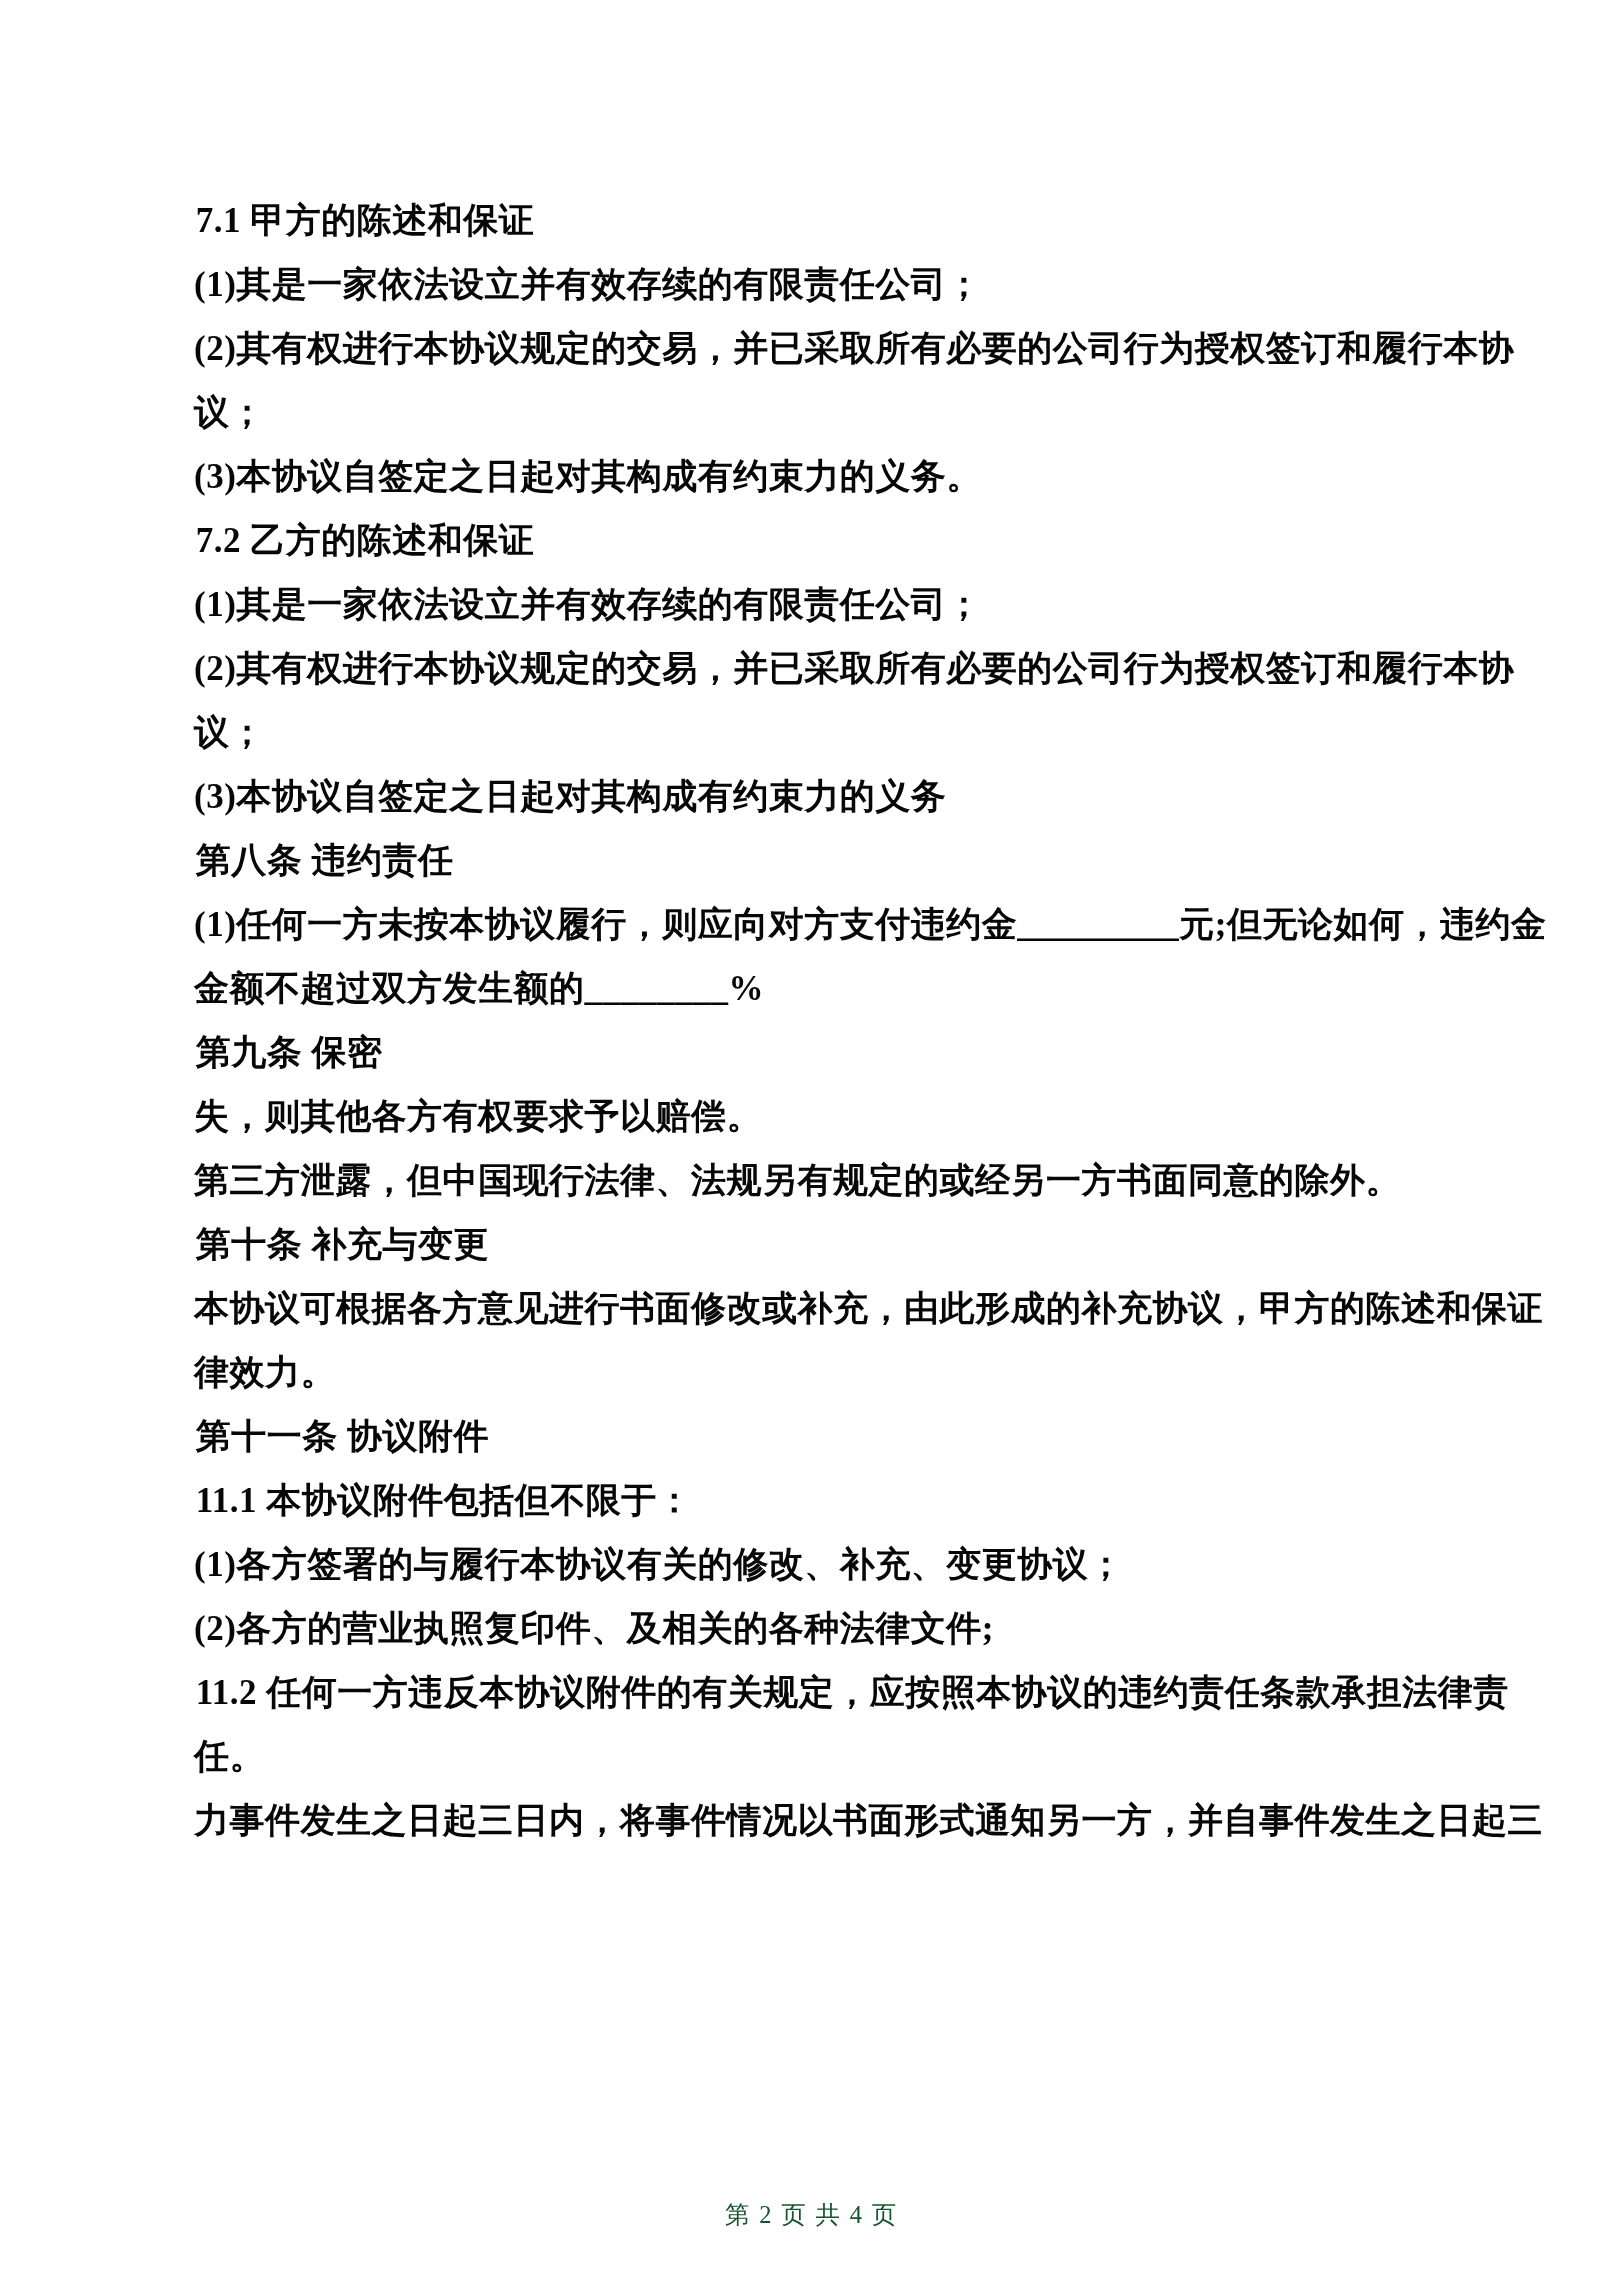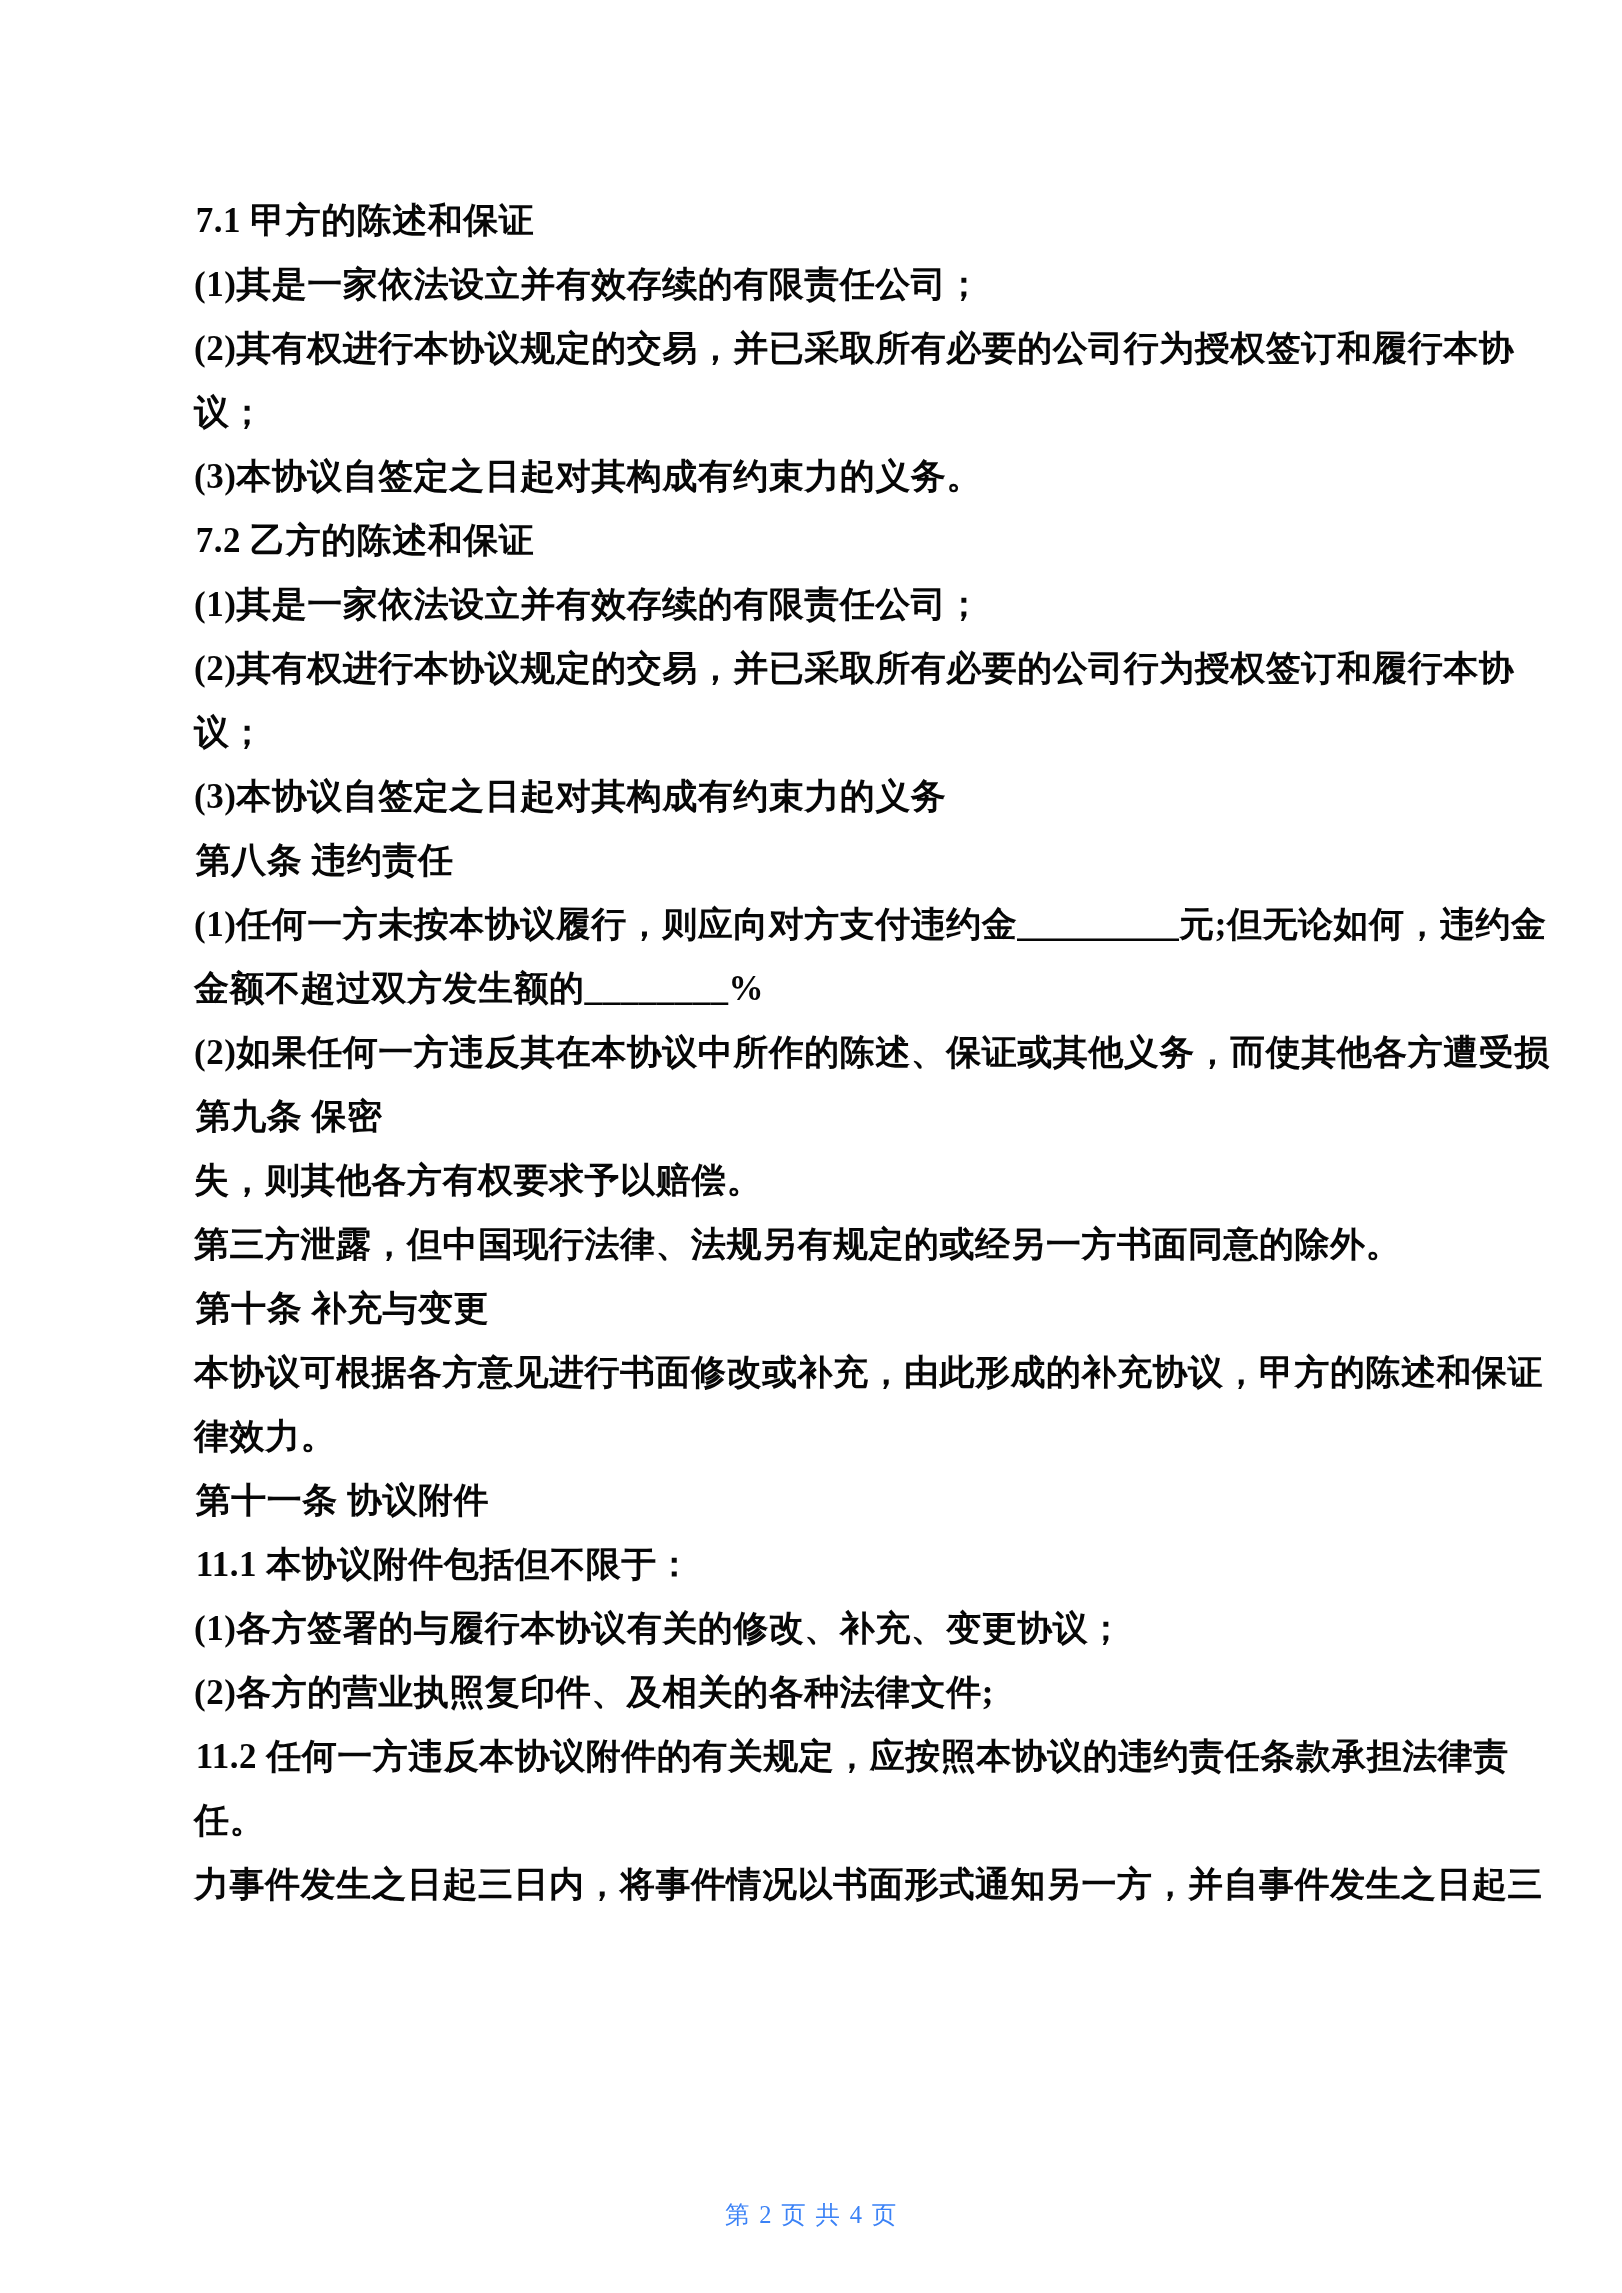--- a/index.html
+++ b/index.html
@@ -38,42 +38,41 @@
     padding-left: 1.8px;
   }
   .footer {
     position: absolute;
     top: 2198px;
     left: 0;
     width: 1623px;
     text-align: center;
     font-size: 24.5px;
     letter-spacing: 1.8px;
-    color: #3b82f6;
+    color: #14532d;
   }
 </style>
 </head>
 <body>
 
 <div class="page">
   <div class="doc">
       <div class="line heading">7.1 甲方的陈述和保证</div>
       <div class="line body">(1)其是一家依法设立并有效存续的有限责任公司；</div>
       <div class="line body">(2)其有权进行本协议规定的交易，并已采取所有必要的公司行为授权签订和履行本协</div>
       <div class="line body">议；</div>
       <div class="line body">(3)本协议自签定之日起对其构成有约束力的义务。</div>
       <div class="line heading">7.2 乙方的陈述和保证</div>
       <div class="line body">(1)其是一家依法设立并有效存续的有限责任公司；</div>
       <div class="line body">(2)其有权进行本协议规定的交易，并已采取所有必要的公司行为授权签订和履行本协</div>
       <div class="line body">议；</div>
       <div class="line body">(3)本协议自签定之日起对其构成有约束力的义务</div>
       <div class="line heading">第八条  违约责任</div>
       <div class="line body">(1)任何一方未按本协议履行，则应向对方支付违约金_________元;但无论如何，违约金</div>
       <div class="line body">金额不超过双方发生额的________%</div>
-      <div class="line body">(2)如果任何一方违反其在本协议中所作的陈述、保证或其他义务，而使其他各方遭受损</div>
       <div class="line heading">第九条  保密</div>
       <div class="line body">失，则其他各方有权要求予以赔偿。</div>
       <div class="line body">第三方泄露，但中国现行法律、法规另有规定的或经另一方书面同意的除外。</div>
       <div class="line heading">第十条  补充与变更</div>
       <div class="line body">本协议可根据各方意见进行书面修改或补充，由此形成的补充协议，甲方的陈述和保证</div>
       <div class="line body">律效力。</div>
       <div class="line heading">第十一条  协议附件</div>
       <div class="line heading">11.1 本协议附件包括但不限于：</div>
       <div class="line body">(1)各方签署的与履行本协议有关的修改、补充、变更协议；</div>
       <div class="line body">(2)各方的营业执照复印件、及相关的各种法律文件;</div>

